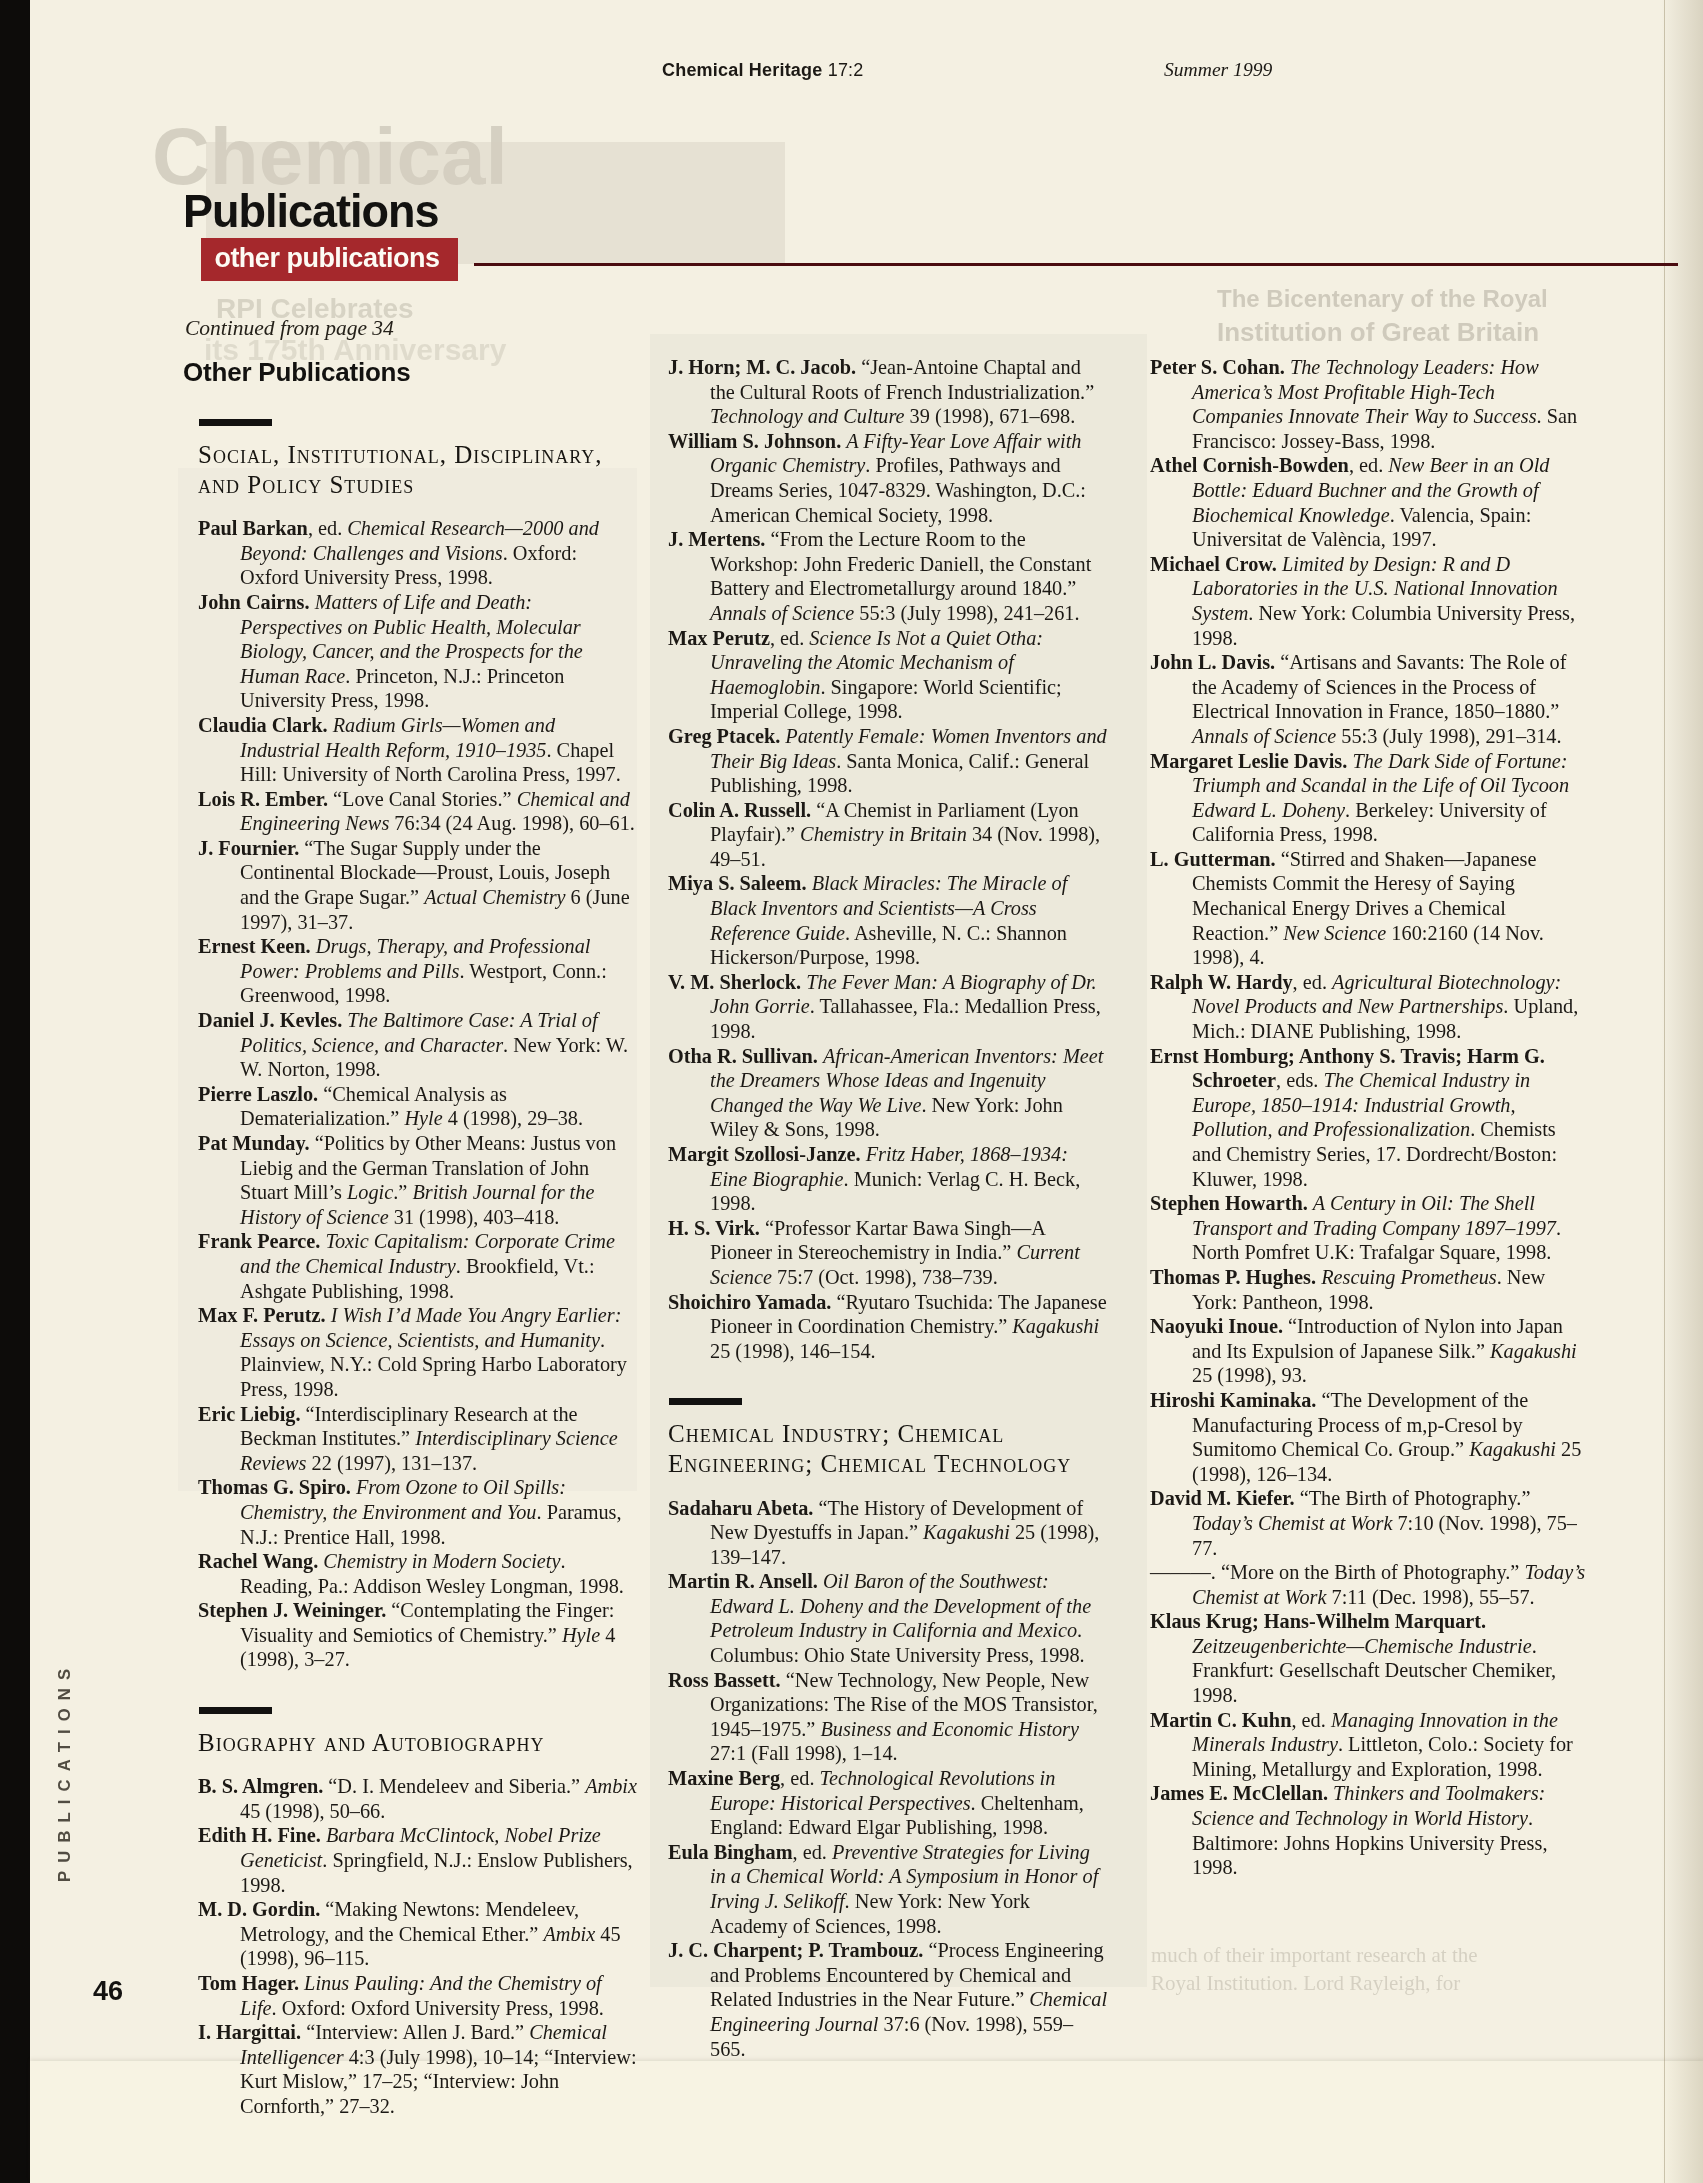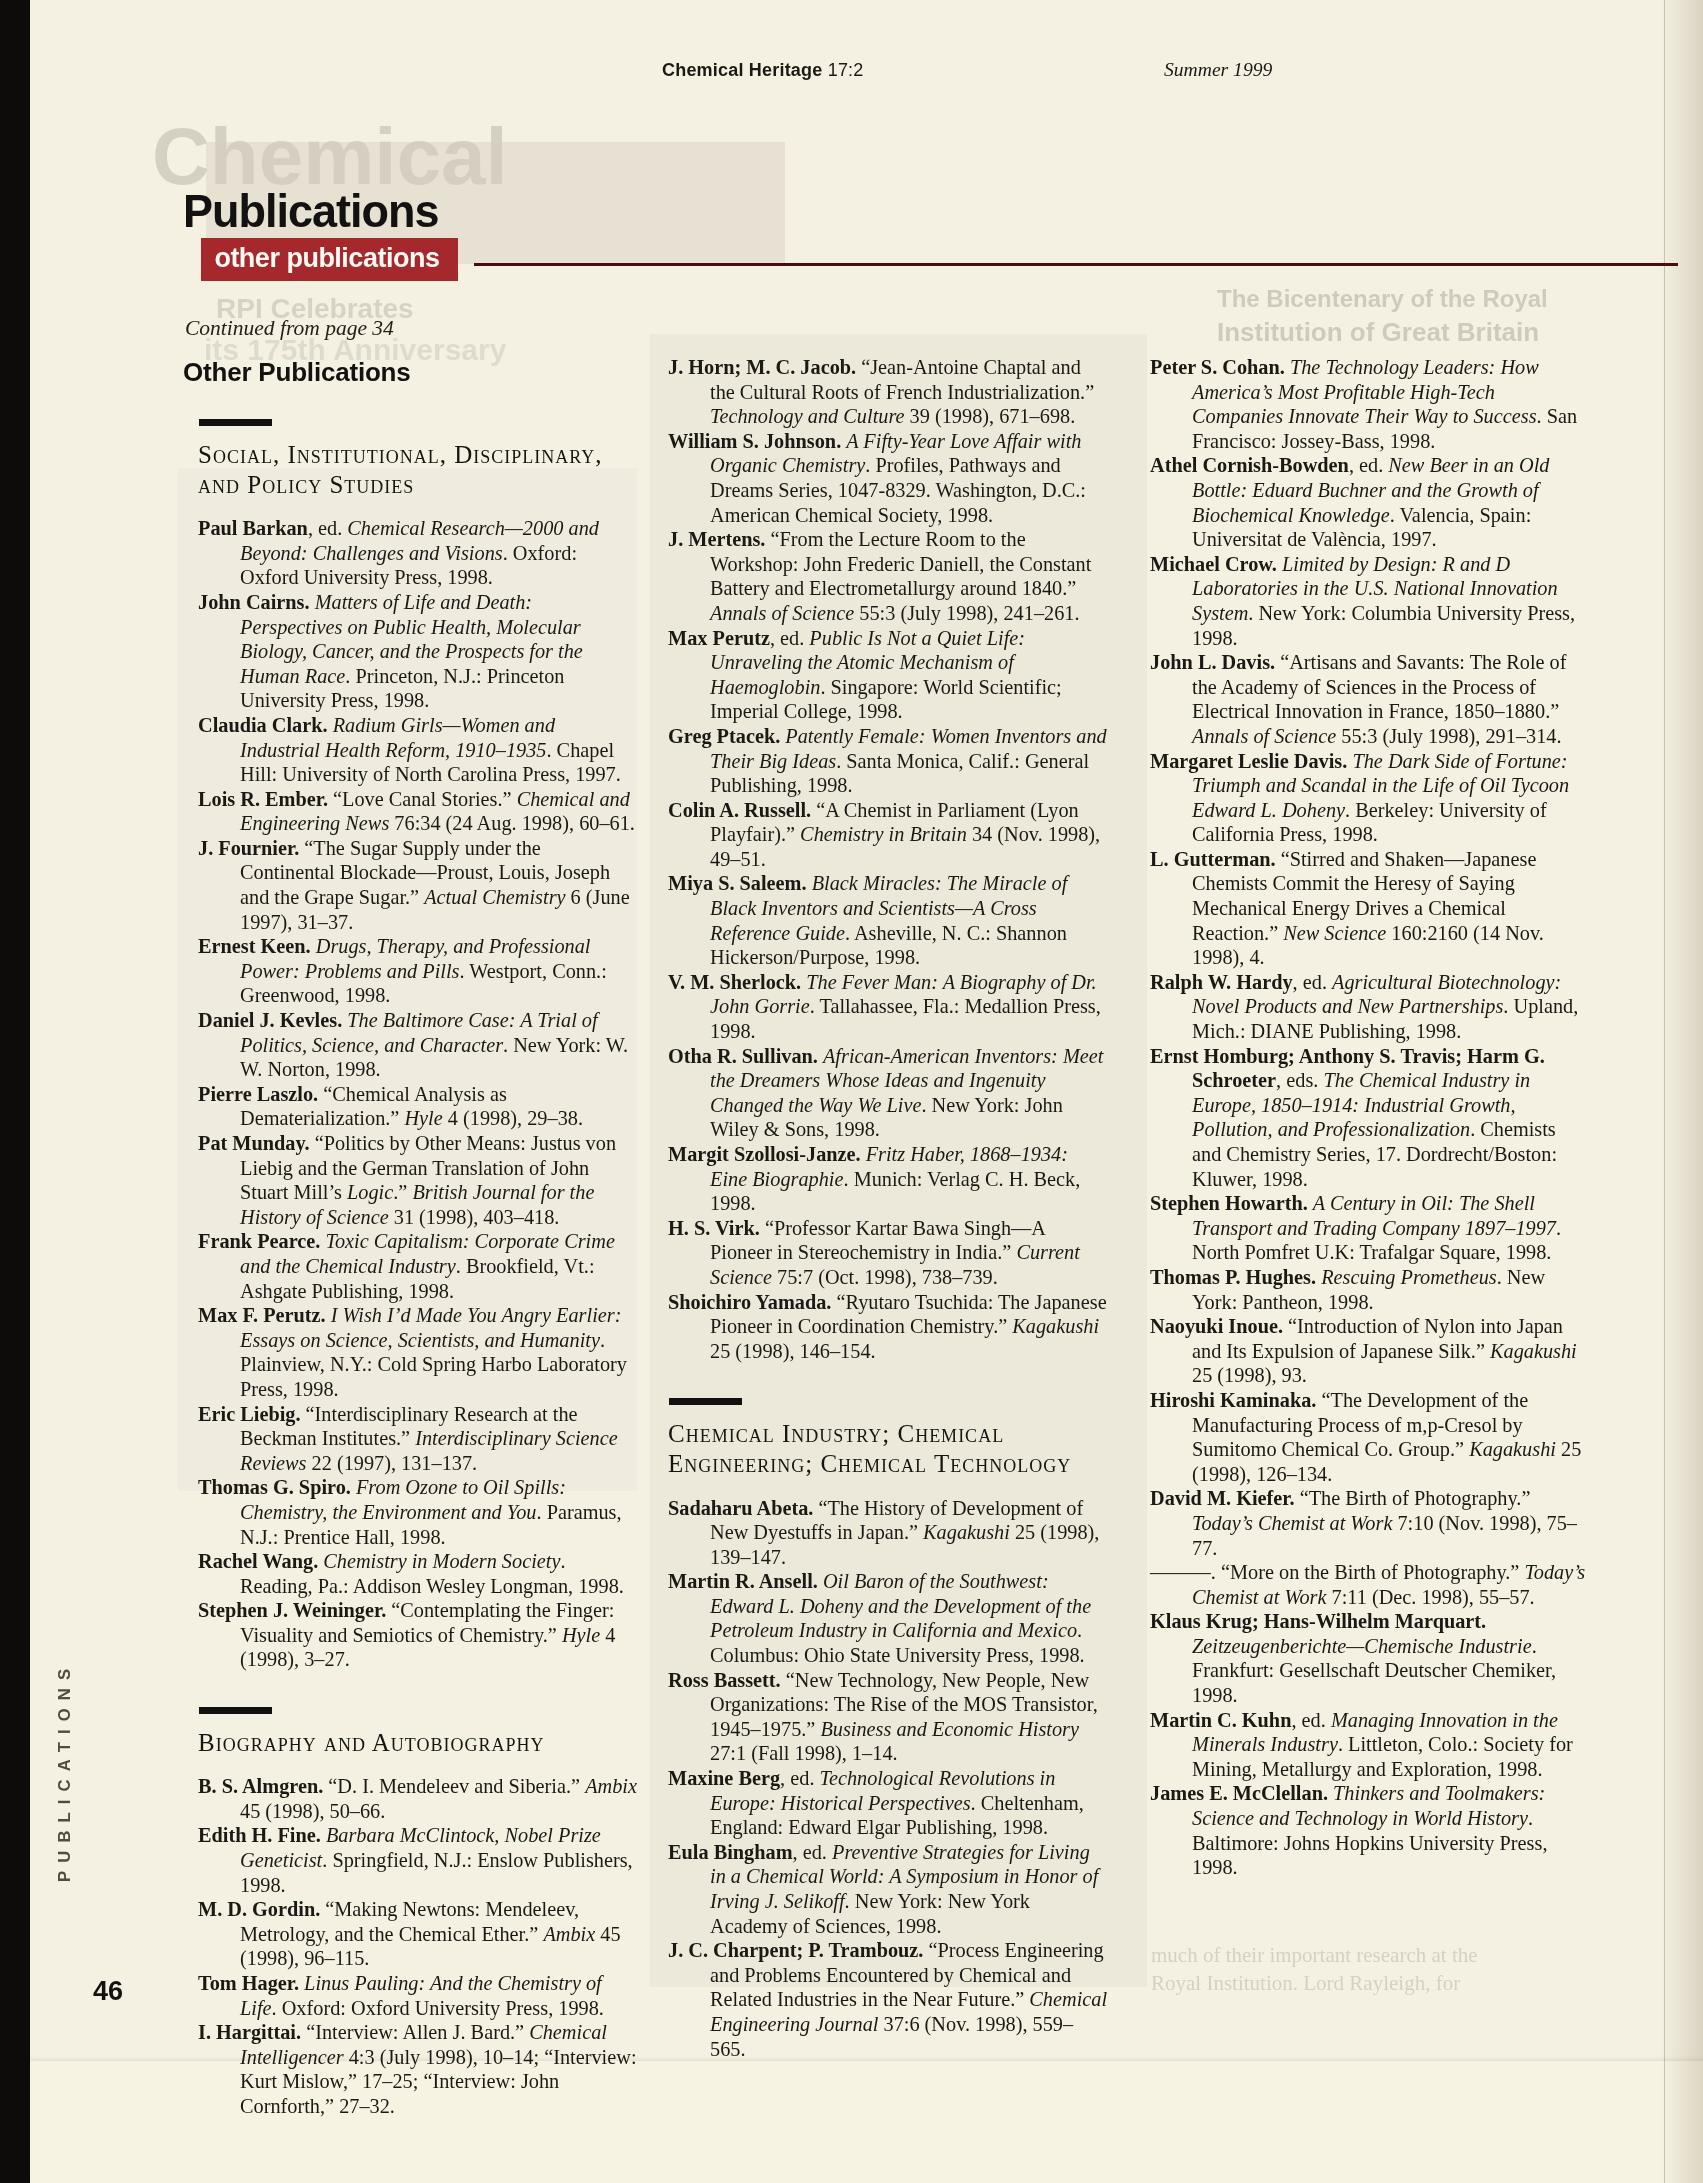--- a/index.html
+++ b/index.html
@@ -124,21 +124,21 @@
       <p class="entry"><span class="au">B. S. Almgren. </span><span class="ro">“D. I. Mendeleev and Siberia.” </span><span class="it">Ambix</span><span class="ro"> 45 (1998), 50–66.</span></p>
       <p class="entry"><span class="au">Edith H. Fine. </span><span class="it">Barbara McClintock, Nobel Prize Geneticist</span><span class="ro">. Springfield, N.J.: Enslow Publishers, 1998.</span></p>
       <p class="entry"><span class="au">M. D. Gordin. </span><span class="ro">“Making Newtons: Mendeleev, Metrology, and the Chemical Ether.” </span><span class="it">Ambix</span><span class="ro"> 45 (1998), 96–115.</span></p>
       <p class="entry"><span class="au">Tom Hager. </span><span class="it">Linus Pauling: And the Chemistry of Life</span><span class="ro">. Oxford: Oxford University Press, 1998.</span></p>
       <p class="entry"><span class="au">I. Hargittai. </span><span class="ro">“Interview: Allen J. Bard.” </span><span class="it">Chemical Intelligencer</span><span class="ro"> 4:3 (July 1998), 10–14; “Interview: Kurt Mislow,” 17–25; “Interview: John Cornforth,” 27–32.</span></p>
     </div>
   <div class="col" id="col2">
       <p class="entry"><span class="au">J. Horn; M. C. Jacob. </span><span class="ro">“Jean-Antoine Chaptal and the Cultural Roots of French Industrialization.” </span><span class="it">Technology and Culture</span><span class="ro"> 39 (1998), 671–698.</span></p>
       <p class="entry"><span class="au">William S. Johnson. </span><span class="it">A Fifty-Year Love Affair with Organic Chemistry</span><span class="ro">. Profiles, Pathways and Dreams Series, 1047-8329. Washington, D.C.: American Chemical Society, 1998.</span></p>
       <p class="entry"><span class="au">J. Mertens. </span><span class="ro">“From the Lecture Room to the Workshop: John Frederic Daniell, the Constant Battery and Electrometallurgy around 1840.” </span><span class="it">Annals of Science</span><span class="ro"> 55:3 (July 1998), 241–261.</span></p>
-      <p class="entry"><span class="au">Max Perutz</span><span class="ro">, ed. </span><span class="it">Public Is Not a Quiet Life: Unraveling the Atomic Mechanism of Haemoglobin</span><span class="ro">. Singapore: World Scientific; Imperial College, 1998.</span></p>
+      <p class="entry"><span class="au">Max Perutz</span><span class="ro">, ed. </span><span class="it">Science Is Not a Quiet Otha: Unraveling the Atomic Mechanism of Haemoglobin</span><span class="ro">. Singapore: World Scientific; Imperial College, 1998.</span></p>
       <p class="entry"><span class="au">Greg Ptacek. </span><span class="it">Patently Female: Women Inventors and Their Big Ideas</span><span class="ro">. Santa Monica, Calif.: General Publishing, 1998.</span></p>
       <p class="entry"><span class="au">Colin A. Russell. </span><span class="ro">“A Chemist in Parliament (Lyon Playfair).” </span><span class="it">Chemistry in Britain</span><span class="ro"> 34 (Nov. 1998), 49–51.</span></p>
       <p class="entry"><span class="au">Miya S. Saleem. </span><span class="it">Black Miracles: The Miracle of Black Inventors and Scientists—A Cross Reference Guide</span><span class="ro">. Asheville, N. C.: Shannon Hickerson/Purpose, 1998.</span></p>
       <p class="entry"><span class="au">V. M. Sherlock. </span><span class="it">The Fever Man: A Biography of Dr. John Gorrie</span><span class="ro">. Tallahassee, Fla.: Medallion Press, 1998.</span></p>
       <p class="entry"><span class="au">Otha R. Sullivan. </span><span class="it">African-American Inventors: Meet the Dreamers Whose Ideas and Ingenuity Changed the Way We Live</span><span class="ro">. New York: John Wiley &amp; Sons, 1998.</span></p>
       <p class="entry"><span class="au">Margit Szollosi-Janze. </span><span class="it">Fritz Haber, 1868–1934: Eine Biographie</span><span class="ro">. Munich: Verlag C. H. Beck, 1998.</span></p>
       <p class="entry"><span class="au">H. S. Virk. </span><span class="ro">“Professor Kartar Bawa Singh—A Pioneer in Stereochemistry in India.” </span><span class="it">Current Science</span><span class="ro"> 75:7 (Oct. 1998), 738–739.</span></p>
       <p class="entry"><span class="au">Shoichiro Yamada. </span><span class="ro">“Ryutaro Tsuchida: The Japanese Pioneer in Coordination Chemistry.” </span><span class="it">Kagakushi</span><span class="ro"> 25 (1998), 146–154.</span></p>
       <div class="sec gap">
         <div class="bar"></div>

